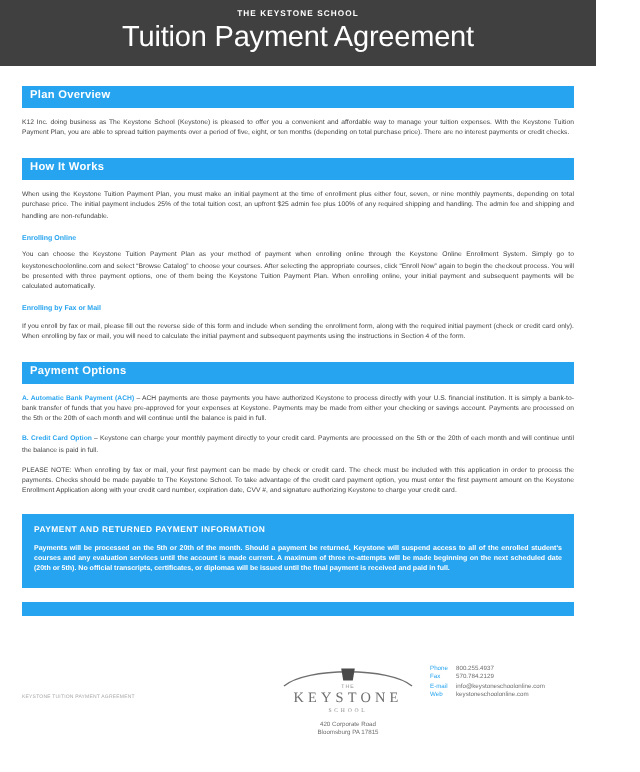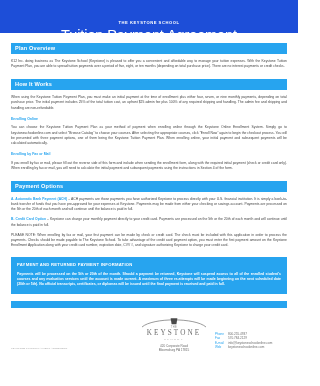--- a/index.html
+++ b/index.html
@@ -11,26 +11,26 @@
     width: 298px;
     height: 386px;
     overflow: hidden;
     font-family: "Liberation Sans", sans-serif;
     color: #3f3f3f;
     position: relative;
   }
 
   
   .banner {
-    background: #1d4ed8;
+    background: #404040;
     width: 298px;
     height: 33px;
     text-align: center;
     color: #ffffff;
-    padding-top: 17px;
+    padding-top: 1px;
     box-sizing: border-box;
   }
   .banner-eyebrow {
     font-size: 4.1px;
     letter-spacing: 0.55px;
     font-weight: bold;
     margin-top: 3px;
     line-height: 6px;
   }
   .banner-title {
@@ -116,21 +116,21 @@
 
   
   .footer {
     position: relative;
     height: 47px;
     width: 298px;
   }
   .logo-block {
     position: absolute;
     left: 138px;
-    top: 8px;
+    top: 24px;
     width: 72px;
     text-align: center;
   }
   .logo-arc {
     position: relative;
     width: 66px;
     height: 12px;
     margin: 0 auto;
   }
   .logo-arc svg { display: block; }

